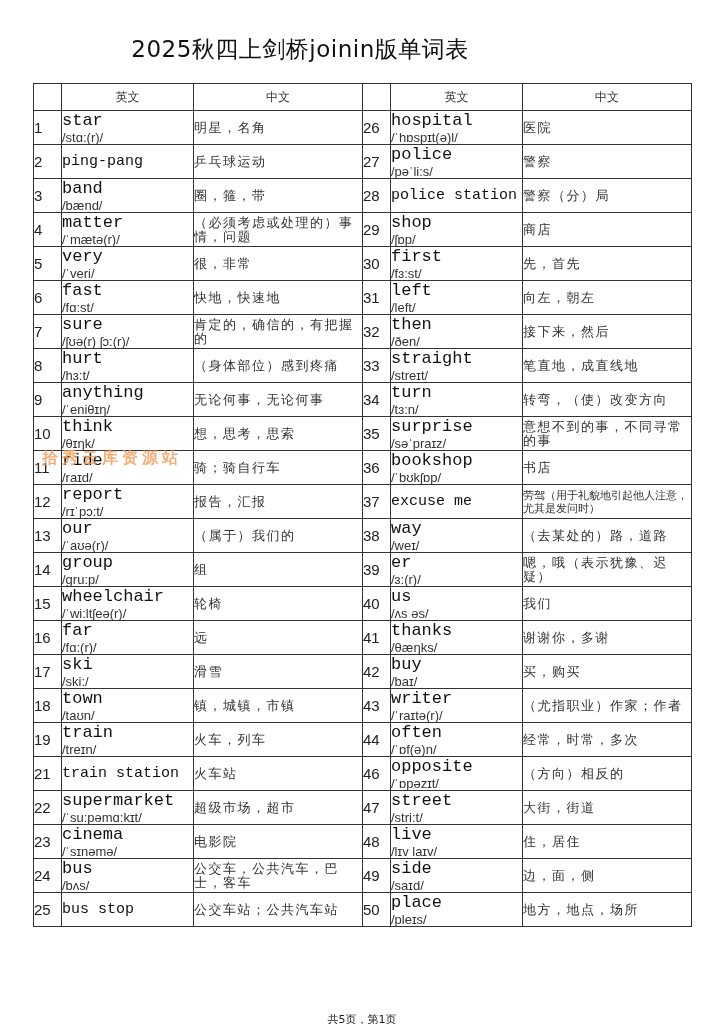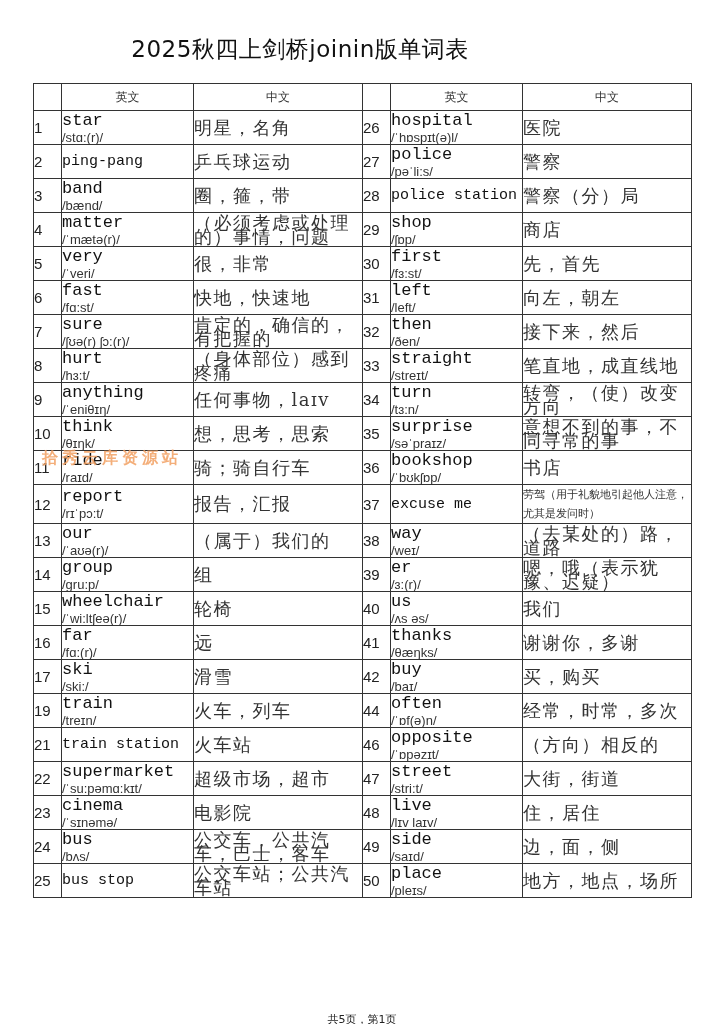--- a/index.html
+++ b/index.html
@@ -8,22 +8,22 @@
   table.vocab { position:absolute; left:33px; top:83px; border-collapse:collapse; table-layout:fixed; width:658px; }
   table.vocab td, table.vocab th { border:1px solid #333; padding:0; vertical-align:middle; overflow:hidden; }
   th { height:26px; font-weight:normal; font-size:12px; text-align:center; color:#333; }
   td { height:33px; }
   col.num { width:28px; } col.en { width:132px; } col.zh { width:169px; }
   td.num { font-family:"Liberation Sans", sans-serif; font-size:15px; padding-left:3px; color:#222; }
   td.en { padding-left:3px; line-height:1; }
   .word { font-family:Liberation Mono, monospace; font-size:17px; display:block; color:#111; }
   .word.single { font-size:15px; }
   .ipa { font-family:"Liberation Sans", sans-serif; font-size:13px; display:block; color:#333; margin-top:2px; }
-  td.zh { padding-left:4px; padding-right:2px; font-size:18px; line-height:14px; color:#333; letter-spacing:1.5px; }
-  td.zh.small { font-size:11px; line-height:19px; letter-spacing:0; }
+  td.zh { padding-left:4px; padding-right:2px; font-size:13px; line-height:14px; color:#333; letter-spacing:1.5px; }
+  td.zh.small { font-size:11px; line-height:13px; letter-spacing:0; }
   .watermark { position:absolute; left:42px; top:448px; font-family:"DejaVu Sans", sans-serif; font-size:16px; font-weight:bold; color:#f2a062; opacity:0.85; letter-spacing:4px; pointer-events:none; }
   .footer { position:absolute; top:1012px; left:0; width:724px; text-align:center; font-size:11px; font-family:"DejaVu Sans", sans-serif; color:#222; }
 </style>
 </head>
 <body>
 
 <div class="title">2025秋四上剑桥joinin版单词表</div>
 
 <table class="vocab">
   <colgroup>
@@ -154,21 +154,21 @@
           <span class="ipa">/streɪt/</span>
         </td>
         <td class="zh">笔直地，成直线地</td>
       </tr>
       <tr>
         <td class="num">9</td>
         <td class="en">
           <span class="word">anything</span>
           <span class="ipa">/ˈeniθɪŋ/</span>
         </td>
-        <td class="zh">任何事物，laɪv</td>
+        <td class="zh">无论何事，无论何事</td>
         <td class="num">34</td>
         <td class="en">
           <span class="word">turn</span>
           <span class="ipa">/tɜ:n/</span>
         </td>
         <td class="zh">转弯，（使）改变方向</td>
       </tr>
       <tr>
         <td class="num">10</td>
         <td class="en">
@@ -274,20 +274,34 @@
         </td>
         <td class="zh">滑雪</td>
         <td class="num">42</td>
         <td class="en">
           <span class="word">buy</span>
           <span class="ipa">/baɪ/</span>
         </td>
         <td class="zh">买，购买</td>
       </tr>
       <tr>
+        <td class="num">18</td>
+        <td class="en">
+          <span class="word">town</span>
+          <span class="ipa">/taʊn/</span>
+        </td>
+        <td class="zh">镇，城镇，市镇</td>
+        <td class="num">43</td>
+        <td class="en">
+          <span class="word">writer</span>
+          <span class="ipa">/ˈraɪtə(r)/</span>
+        </td>
+        <td class="zh">（尤指职业）作家；作者</td>
+      </tr>
+      <tr>
         <td class="num">19</td>
         <td class="en">
           <span class="word">train</span>
           <span class="ipa">/treɪn/</span>
         </td>
         <td class="zh">火车，列车</td>
         <td class="num">44</td>
         <td class="en">
           <span class="word">often</span>
           <span class="ipa">/ˈɒf(ə)n/</span>

